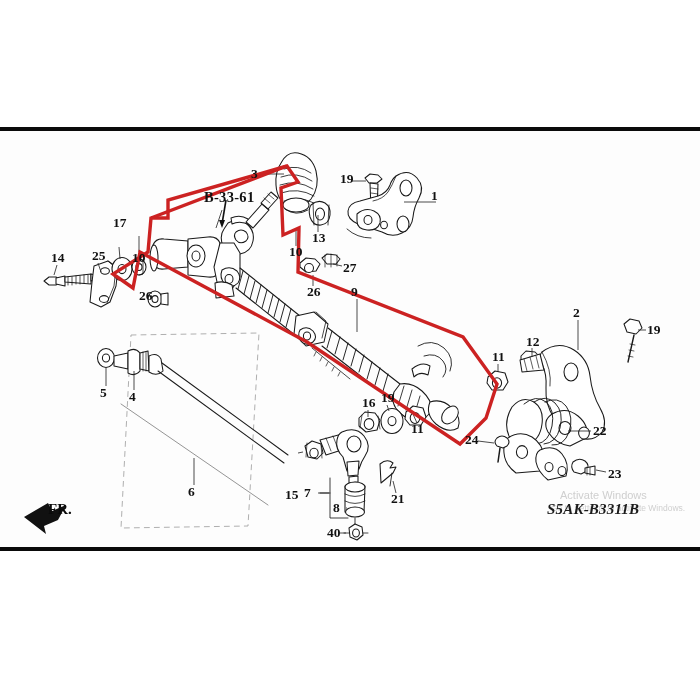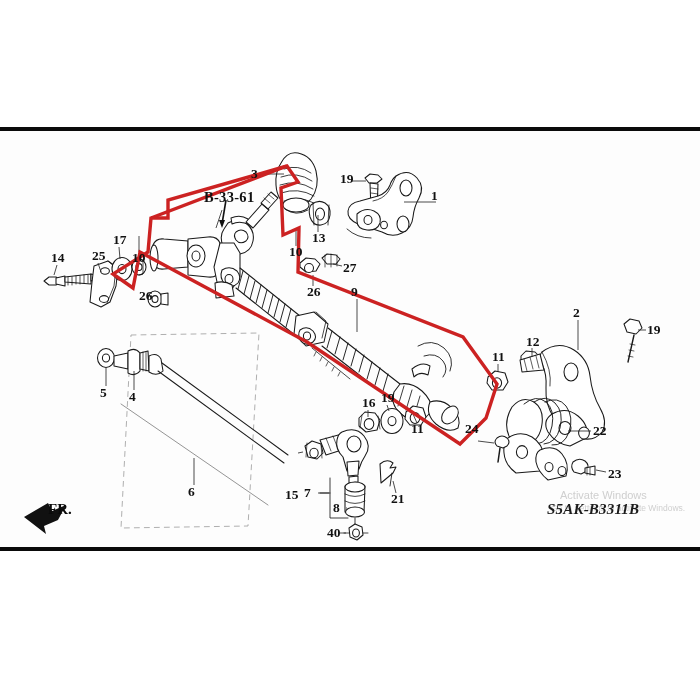--- a/index.html
+++ b/index.html
@@ -448,28 +448,28 @@
       <div class="lbl big" style="left: 351px; top: 285px;">9</div>
       <div class="lbl big" style="left: 132px; top: 251px;">10</div>
       <div class="lbl big" style="left: 289px; top: 245px;">10</div>
       <div class="lbl big" style="left: 492px; top: 350px;">11</div>
       <div class="lbl big" style="left: 411px; top: 422px;">11</div>
       <div class="lbl big" style="left: 526px; top: 335px;">12</div>
       <div class="lbl big" style="left: 312px; top: 231px;">13</div>
       <div class="lbl big" style="left: 51px; top: 251px;">14</div>
       <div class="lbl big" style="left: 285px; top: 448px; margin-top: 40px;">15</div>
       <div class="lbl big" style="left: 362px; top: 396px;">16</div>
-      <div class="lbl big" style="left: 113px; top: 233px;">17</div>
+      <div class="lbl big" style="left: 113px; top: 216px;">17</div>
       <div class="lbl big" style="left: 381px; top: 391px;">19</div>
       <div class="lbl big" style="left: 340px; top: 172px;">19</div>
       <div class="lbl big" style="left: 647px; top: 323px;">19</div>
       <div class="lbl big" style="left: 327px; top: 526px;">40</div>
       <div class="lbl big" style="left: 391px; top: 492px;">21</div>
       <div class="lbl big" style="left: 593px; top: 424px;">22</div>
       <div class="lbl big" style="left: 608px; top: 467px;">23</div>
-      <div class="lbl big" style="left: 465px; top: 422px;">24</div>
+      <div class="lbl big" style="left: 465px; top: 433px;">24</div>
       <div class="lbl big" style="left: 92px; top: 249px;">25</div>
       <div class="lbl big" style="left: 139px; top: 289px;">26</div>
       <div class="lbl big" style="left: 307px; top: 285px;">26</div>
       <div class="lbl big" style="left: 343px; top: 261px;">27</div>
     </div>
 
 </div>
 
 </body></html>

